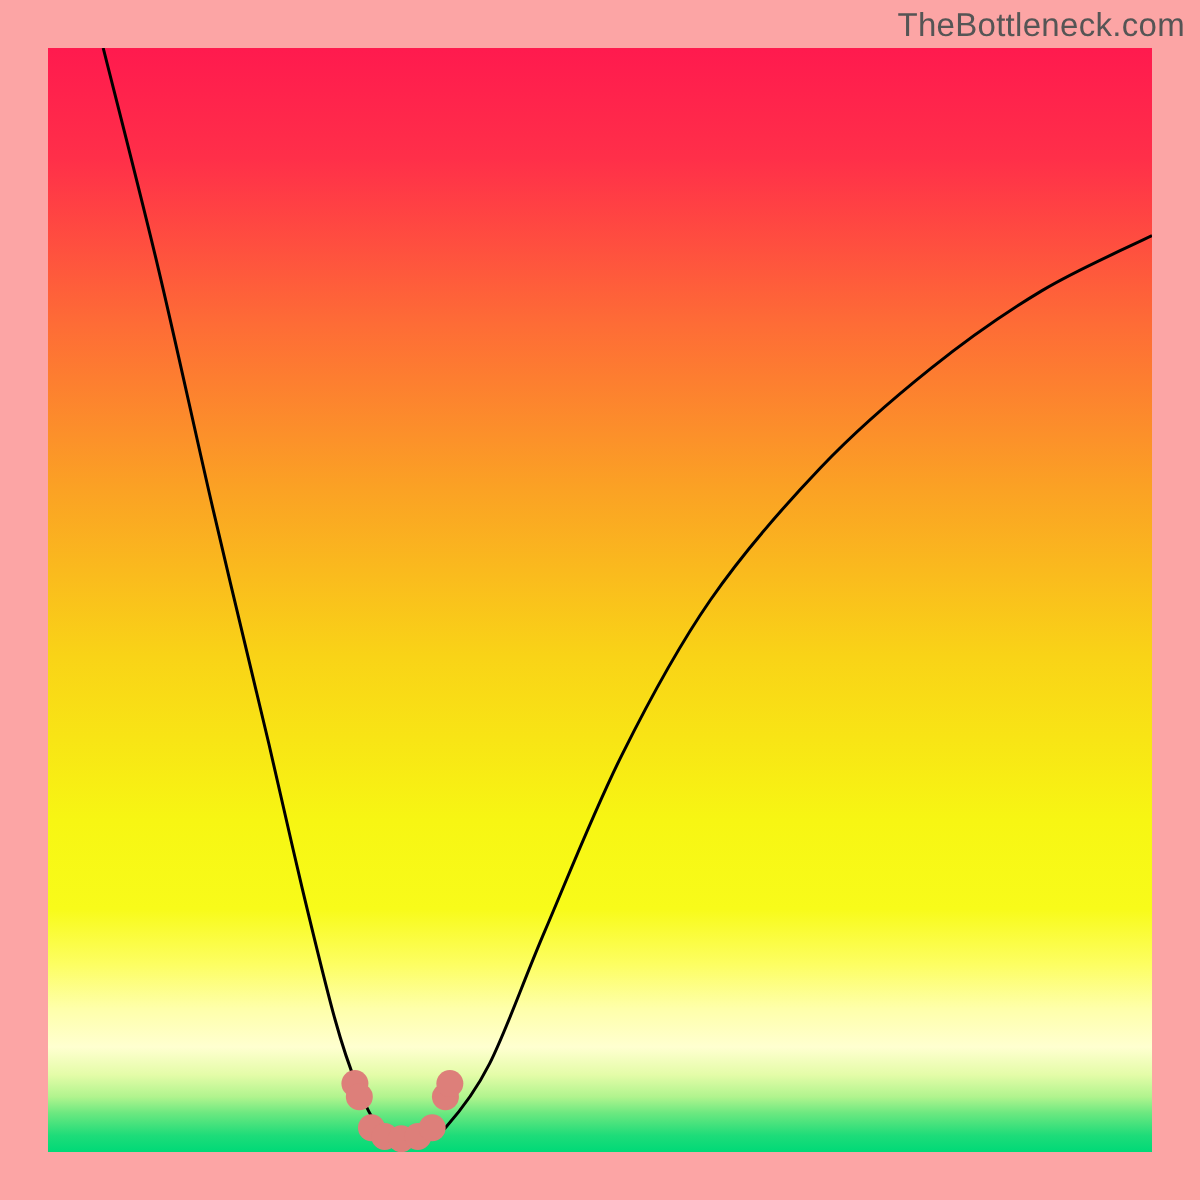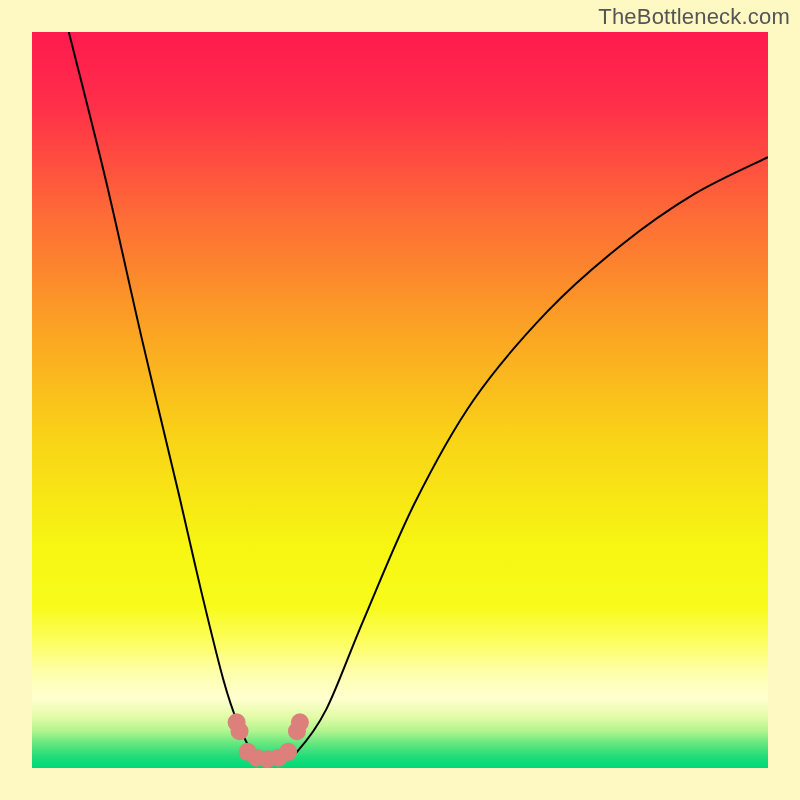--- a/index.html
+++ b/index.html
@@ -10,21 +10,21 @@
     overflow: hidden;
     background: #000;
     font-family: Arial, Helvetica, sans-serif;
   }
   .frame {
     position: absolute;
     left: 0;
     top: 0;
     width: 800px;
     height: 800px;
-    background: #fef9c3;
+    background: #fca5a5;
   }
   .plot-area {
     position: absolute;
     left: 32px;
     top: 32px;
     width: 736px;
     height: 736px;
     overflow: hidden;
   }
   .gradient {

